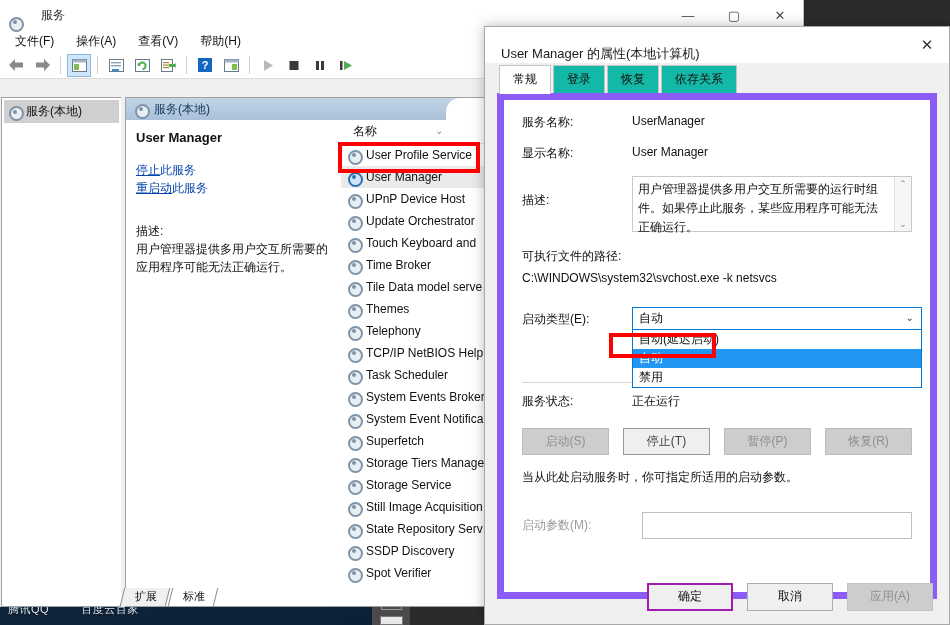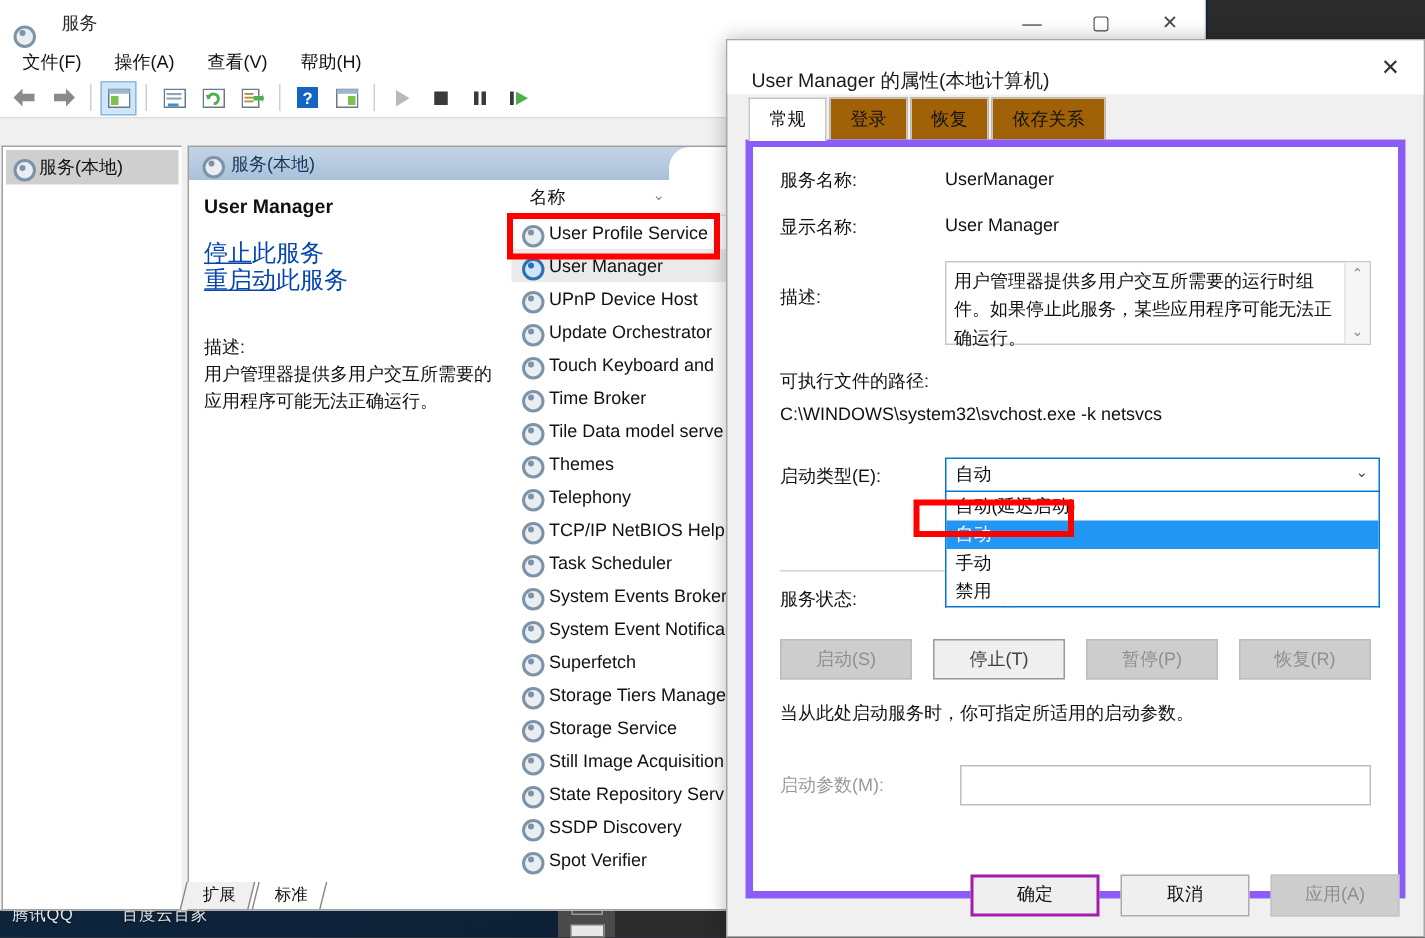--- a/index.html
+++ b/index.html
@@ -107,21 +107,21 @@
     display: flex; align-items: center; padding-left: 8px; gap: 7px;
     font-size: 12px; color: #14365c; position: relative;
   }
   .detail-header-tab {
     position: absolute; right: 0; top: 0; width: 356px; height: 22px;
     background: #ffffff; border-top-left-radius: 14px;
   }
   .detail-cols { position: absolute; left: 0; top: 22px; right: 0; bottom: 0; display: flex; }
   .left-col { width: 214px; padding: 10px 10px 0 10px; }
   .svc-title { font-size: 13px; font-weight: bold; color: #111; margin-bottom: 16px; }
-  .svc-link { color: #0645ad; font-size: 16px; line-height: 18px; }
+  .svc-link { color: #0645ad; font-size: 12px; line-height: 18px; }
   .svc-link u { text-decoration: underline; }
   .svc-desc-label { margin-top: 26px; font-size: 12px; color: #111; }
   .svc-desc { font-size: 12px; color: #111; line-height: 18px; }
 
   .list-col { flex: 1; border-left: 1px solid #ffffff; position: relative; }
   .list-head {
     height: 24px; border-bottom: 1px solid #e2e2e2; display: flex;
     align-items: center; padding-left: 12px; font-size: 12px; color: #111; position: relative;
   }
   .sort-caret { position: absolute; left: 94px; top: 5px; color: #888; font-size: 10px; }
@@ -170,26 +170,26 @@
     padding-left: 16px; font-size: 13px; color: #1a1a1a; position: relative;
   }
   .dlg-close {
     position: absolute; right: 0; top: 0; width: 44px; height: 36px;
     display: flex; align-items: center; justify-content: center; font-size: 15px; color: #333;
   }
 
   .dlg-tabs { display: flex; padding-left: 14px; margin-top: 2px; }
   .dlg-tab {
     padding: 5px 13px 6px 13px; font-size: 12px; color: #111;
-    border: 1px solid #c4c4c4; border-bottom: none; background: #a16207; margin-right: 2px;
+    border: 1px solid #c4c4c4; border-bottom: none; background: #14b8a6; margin-right: 2px;
   }
   .dlg-tab.active { background: #ffffff; border-color: #c4c4c4; position: relative; z-index: 3; }
 
   .dlg-panel {
-    margin: 0 12px; border: 5px solid #8b5cf6; background: #ffffff;
+    margin: 0 12px; border: 7px solid #8b5cf6; background: #ffffff;
     height: 506px; margin-top: -1px; position: relative;
   }
 
   .frow { display: flex; align-items: flex-start; padding: 0 18px; margin-top: 14px; }
   .flabel { width: 110px; font-size: 12px; color: #111; flex: none; }
   .fvalue { font-size: 12px; color: #111; }
 
   .desc-box {
     width: 290px; height: 56px; border: 1px solid #c9c9c9; background: #fff;
     position: relative; display: flex;
@@ -546,21 +546,20 @@
       <div class="frow" style="margin-top:22px">
         <div class="flabel" style="padding-top:4px">启动类型(E):</div>
         <div class="combo-wrap">
           <div class="combo">
             <span>自动</span>
             <span class="combo-caret">⌄</span>
           </div>
           <div class="combo-list">
             <div class="combo-opt">自动(延迟启动)</div>
             <div class="combo-opt sel">自动</div>
-            <div class="combo-opt">手动</div>
             <div class="combo-opt">禁用</div>
           </div>
         </div>
       </div>
 
       <div class="hr" style="margin-top:52px"></div>
 
       <div class="frow" style="margin-top:10px">
         <div class="flabel">服务状态:</div>
         <div class="fvalue">正在运行</div>

